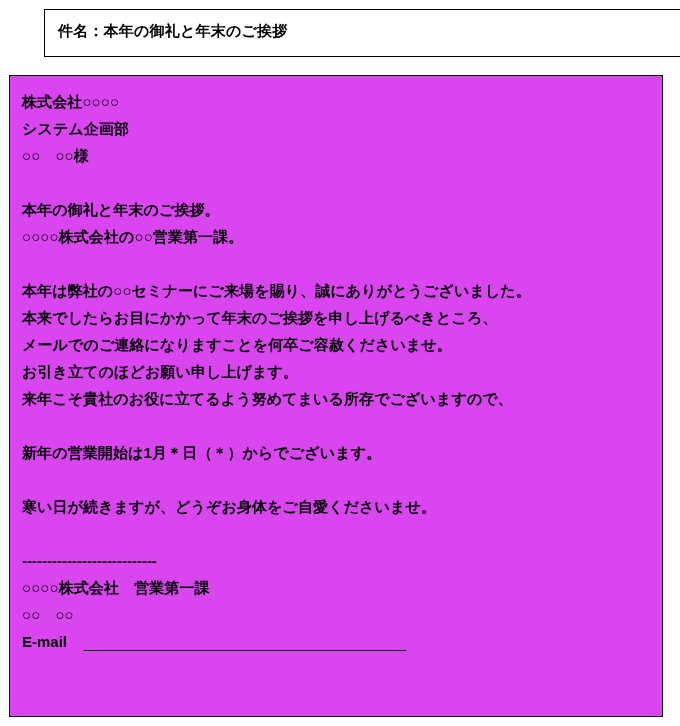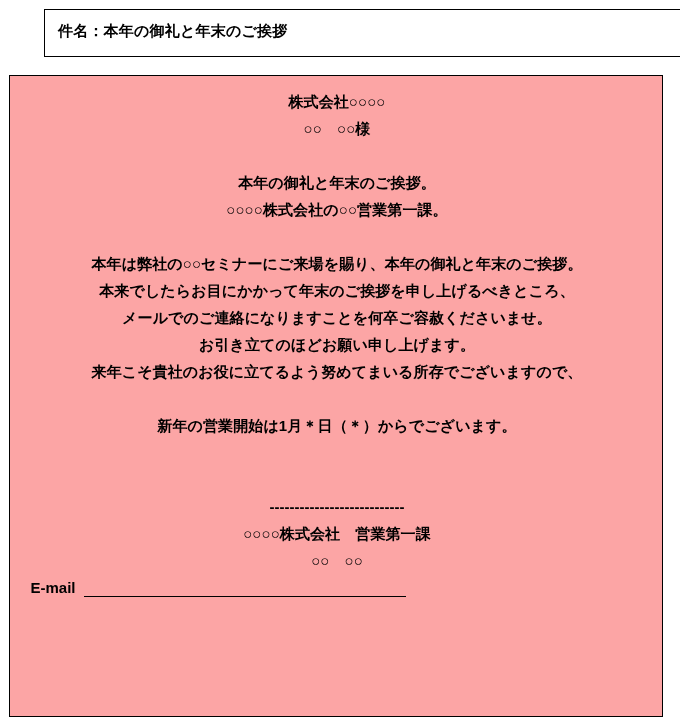--- a/index.html
+++ b/index.html
@@ -49,23 +49,22 @@
     font-weight: 700;
   }
   .body-box {
     position: absolute;
     left: 9px;
     top: 75px;
     width: 654px;
     height: 642px;
     border: 1px solid #000000;
     box-sizing: border-box;
-    background: #fca5a5;
+    background: #d946ef;
     overflow: hidden;
-    text-align: center;
   }
   .body-inner {
     position: absolute;
     left: 12px;
     top: 12px;
     right: 10px;
   }
   .ln {
     font-size: 15px;
     line-height: 27px;
@@ -108,33 +107,35 @@
 
   <div class="subject-box">
     <div class="subject-line">
       <span class="subject-label">件名：</span><span class="subject-value">本年の御礼と年末のご挨拶</span>
     </div>
   </div>
 
   <div class="body-box">
     <div class="body-inner">
       <div class="ln">株式会社○○○○</div>
+      <div class="ln">システム企画部</div>
       <div class="ln">○○　○○様</div>
       <div class="ln blank"></div>
       <div class="ln">本年の御礼と年末のご挨拶。</div>
       <div class="ln">○○○○株式会社の○○営業第一課。</div>
       <div class="ln blank"></div>
-      <div class="ln">本年は弊社の○○セミナーにご来場を賜り、本年の御礼と年末のご挨拶。</div>
+      <div class="ln">本年は弊社の○○セミナーにご来場を賜り、誠にありがとうございました。</div>
       <div class="ln">本来でしたらお目にかかって年末のご挨拶を申し上げるべきところ、</div>
       <div class="ln">メールでのご連絡になりますことを何卒ご容赦くださいませ。</div>
       <div class="ln">お引き立てのほどお願い申し上げます。</div>
       <div class="ln">来年こそ貴社のお役に立てるよう努めてまいる所存でございますので、</div>
       <div class="ln blank"></div>
       <div class="ln">新年の営業開始は1月＊日（＊）からでございます。</div>
       <div class="ln blank"></div>
+      <div class="ln">寒い日が続きますが、どうぞお身体をご自愛くださいませ。</div>
       <div class="ln blank"></div>
       <div class="ln sep">---------------------------</div>
       <div class="ln">○○○○株式会社　営業第一課</div>
       <div class="ln">○○　○○</div>
 
       <div class="contact-row">
         <span class="contact-label">E-mail</span>
         <span class="blank-rule"></span>
       </div>
 

